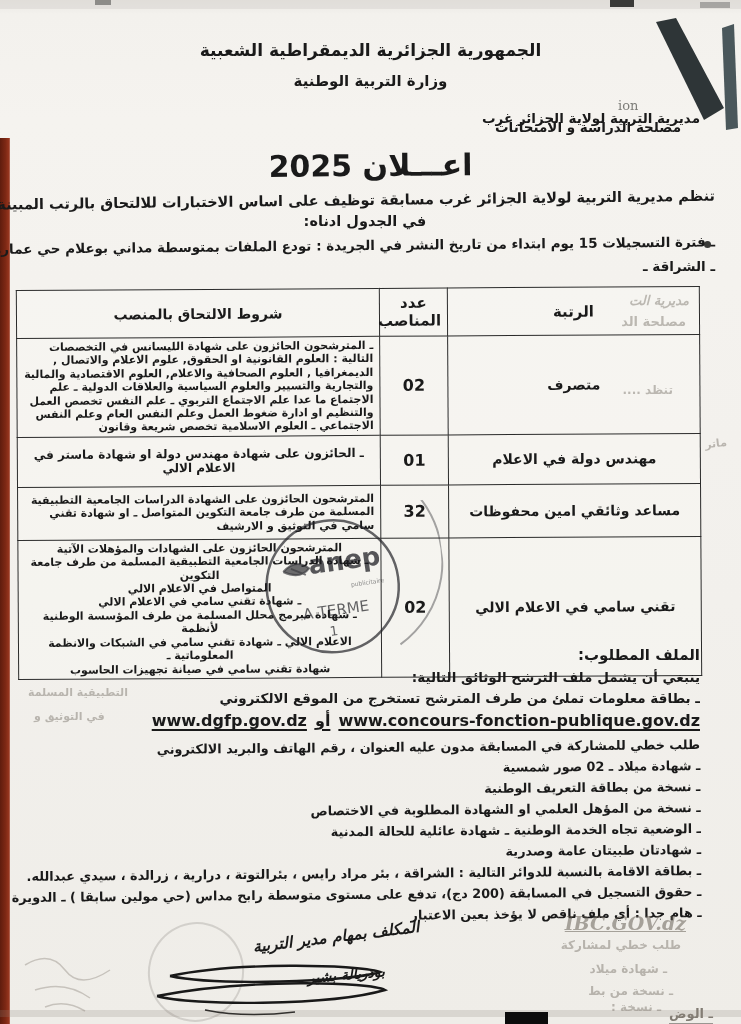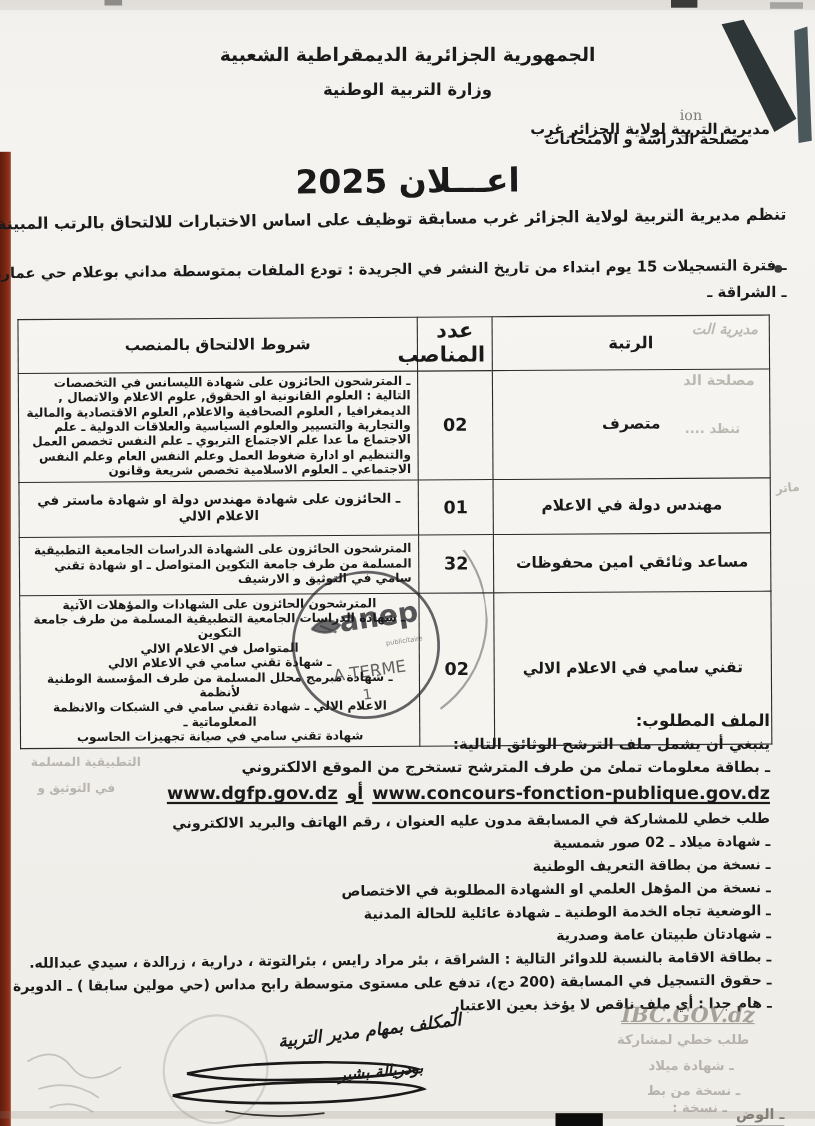--- a/index.html
+++ b/index.html
@@ -33,21 +33,21 @@
 
   .intro1{top:192px;left:15px;width:700px;text-align:center;font-size:14.5px;transform:rotate(-0.7deg);}
   .intro2{top:213px;left:15px;width:700px;text-align:center;font-size:14.5px;}
   .reg1{top:237px;left:25px;width:690px;text-align:center;font-size:13.5px;transform:rotate(-0.6deg);}
   .reg2{top:258px;left:25px;width:690px;font-size:13.5px;}
 
   
   table.jobs{position:absolute;left:17px;top:288px;width:683px;border-collapse:collapse;
     direction:rtl;table-layout:fixed;transform:rotate(-0.35deg);background:rgba(250,249,246,.4);}
   table.jobs td,table.jobs th{border:1.5px solid #2b2b2b;padding:2px 6px;vertical-align:middle;}
-  th.c-rank{font-size:15px;} th.c-count{font-size:19px;line-height:1.15;} th.c-cond{font-size:14px;}
+  th.c-rank{font-size:15px;} th.c-count{font-size:15px;line-height:1.15;} th.c-cond{font-size:14px;}
   td.rank{font-size:14px;text-align:center;font-weight:bold;}
   td.count{font-size:16px;text-align:center;font-weight:bold;}
   td.cond{font-size:11px;line-height:1.22;text-align:right;font-weight:bold;vertical-align:top;}
   td.cond.center{text-align:center;}
 
   
   .stamp{position:absolute;left:238px;top:512px;transform:rotate(-8deg);opacity:.85;}
   .stamp text{font-family:"DejaVu Sans",sans-serif;}
 
   
@@ -91,20 +91,21 @@
 
   <div class="abs ar hdr h2">وزارة التربية الوطنية</div>
   <div class="abs ar hdr h1">الجمهورية الجزائرية الديمقراطية الشعبية</div>
   <div class="abs ar h3 nowrap">مديرية التربية لولاية الجزائر غرب</div>
   <div class="abs ar h4 nowrap">مصلحة الدراسة و الامتحانات</div>
   <span class="ion">ion</span>
 
   <div class="abs ar title">اعـــلان 2025</div>
 
   <div class="abs ar intro1 nowrap">تنظم مديرية التربية لولاية الجزائر غرب مسابقة توظيف على اساس الاختبارات للالتحاق بالرتب المبينة</div>
+  <div class="abs ar intro2">في الجدول ادناه:</div>
   <div class="abs ar reg1 nowrap">ـ فترة التسجيلات  15 يوم ابتداء من تاريخ النشر في الجريدة :  تودع الملفات بمتوسطة مداني بوعلام حي عمارة</div>
   <div class="abs ar reg2">ـ الشراقة ـ</div>
 
   <table class="jobs">
     <colgroup>
         <col style="width:252px">
         <col style="width:68px">
         <col style="width:363px">
       </colgroup>
     <tbody>
@@ -179,21 +180,21 @@
   <svg class="sig-flourish" width="250" height="62">
     <path d="M25,16 C90,2 210,4 235,12 C205,22 70,26 25,16" fill="none" stroke="#191919" stroke-width="2.4"></path>
     <path d="M12,36 C105,18 225,22 240,30 C185,46 45,46 12,36" fill="none" stroke="#191919" stroke-width="2.4"></path>
     <path d="M60,50 q 40 8 90 2" fill="none" stroke="#191919" stroke-width="1.6"></path>
   </svg>
   <svg class="abs" style="left:15px;top:945px;opacity:.3;" width="130" height="75">
     <path d="M10,20 q 25 -15 40 5 t 45 0 M20,45 q 30 -10 55 8 M30,62 q 20 -8 40 4" fill="none" stroke="#6b6258" stroke-width="1.5"></path>
   </svg>
 
   <div class="ghost" style="top:293px;right:52px;font-size:13px;font-style:italic;">مديرية الت</div>
-  <div class="ghost" style="top:339px;right:55px;font-size:13px;">مصلحة الد</div>
+  <div class="ghost" style="top:314px;right:55px;font-size:13px;">مصلحة الد</div>
   <div class="ghost" style="top:383px;right:68px;font-size:12px;">تنظد ....</div>
   <div class="ghost" style="top:437px;right:14px;font-size:11px;transform:rotate(-6deg);">ماتر</div>
   <div class="ghost" style="top:686px;left:28px;font-size:11px;">التطبيقية المسلمة</div>
   <div class="ghost" style="top:710px;left:34px;font-size:11px;">في التوثيق و</div>
   <div class="ghost ghost-url" style="top:912px;right:55px;font-size:19px;font-weight:bold;font-style:italic;">IBC.GOV.dz</div>
   <div class="ghost" style="top:938px;right:60px;font-size:12px;">طلب خطي لمشاركة</div>
   <div class="ghost" style="top:962px;right:74px;font-size:12px;">ـ شهادة ميلاد</div>
   <div class="ghost" style="top:984px;right:68px;font-size:12px;">ـ نسخة من بط</div>
   <div class="ghost" style="top:1000px;right:80px;font-size:12px;">ـ نسخة :</div>
   <div class="ghost ghost-dark" style="top:1006px;right:28px;font-size:13px;border-bottom:3px solid rgba(50,45,40,.6);padding-bottom:2px;">ـ الوض</div>

